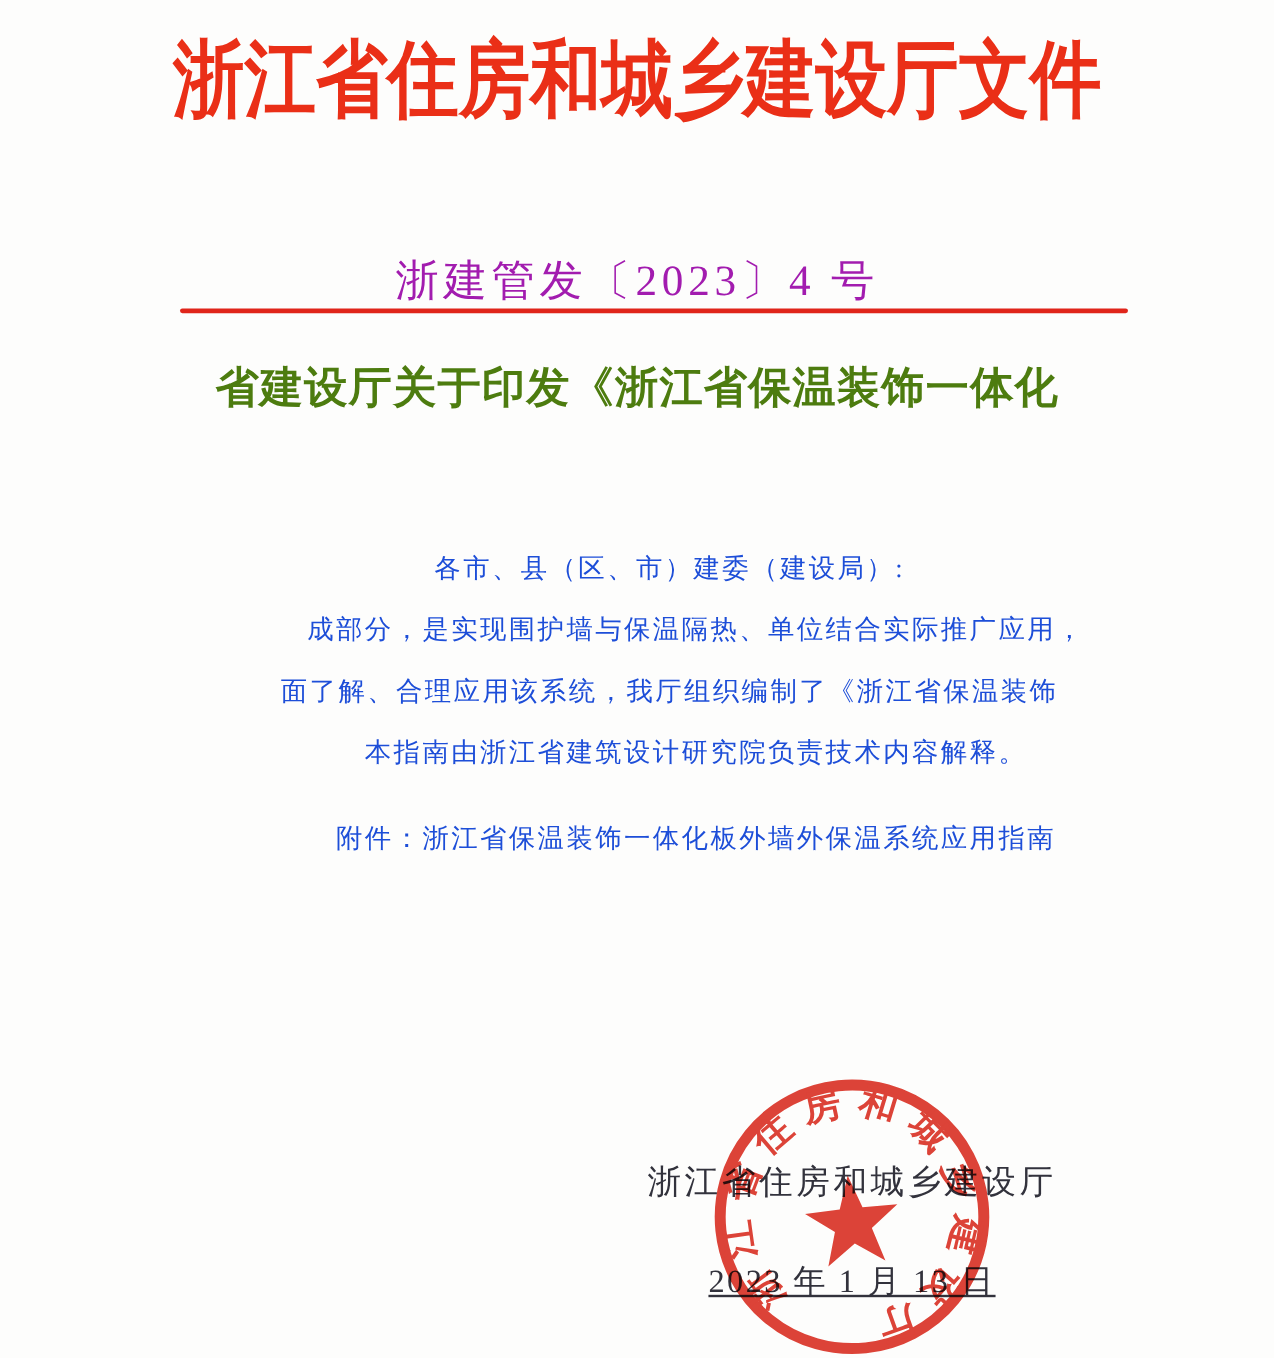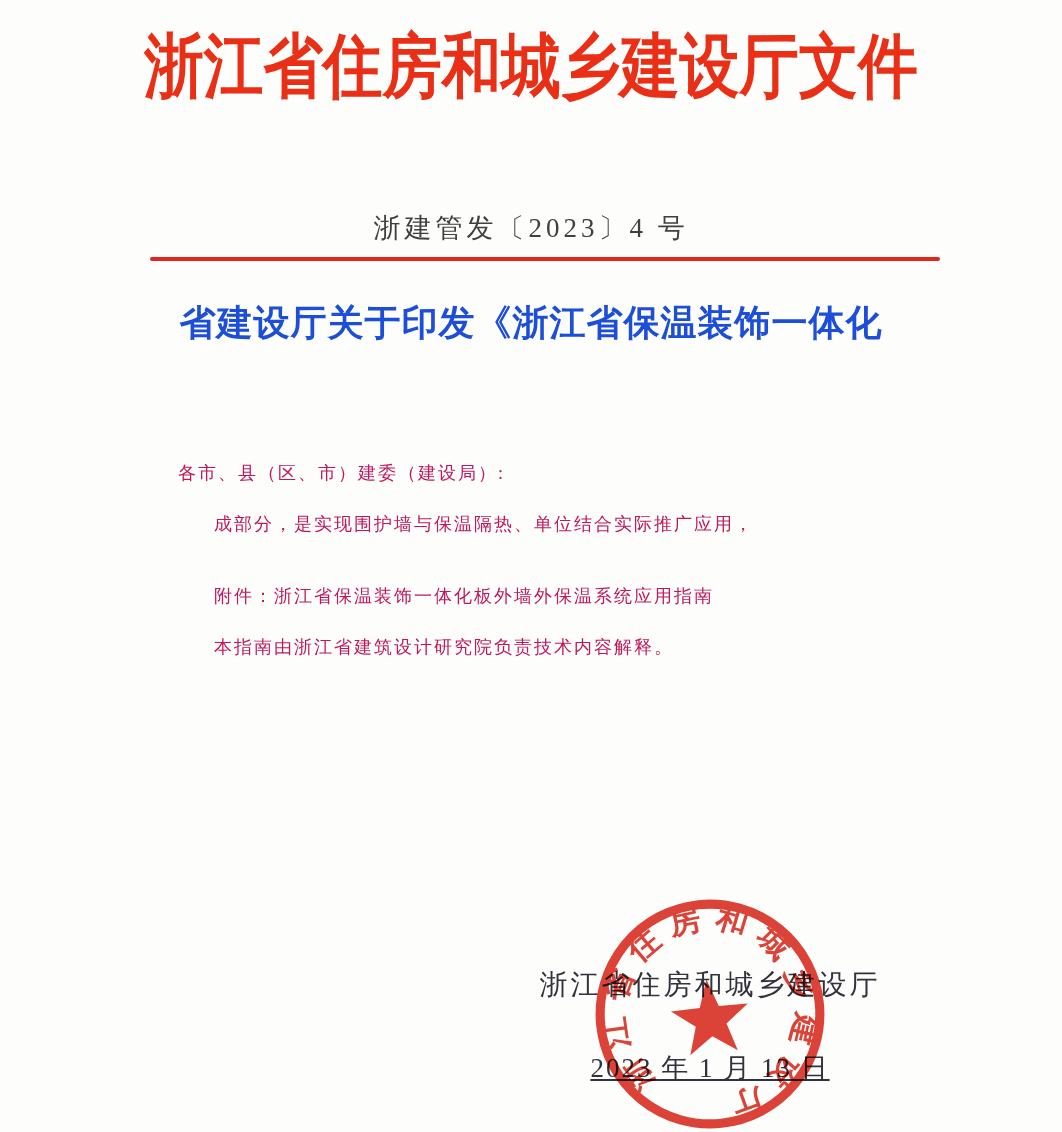--- a/index.html
+++ b/index.html
@@ -18,47 +18,48 @@
     font-size: 70px; font-weight: bold;
     color: #ea2f17;
     transform: scaleX(0.85);
     letter-spacing: 0px;
     white-space: nowrap;
   }
 
   .doc-number {
     position: absolute; top: 210px; left: 0; width: 100%;
     text-align: center;
-    font-size: 27px;
-    color: #404040;
+    font-size: 36px;
+    color: #a21caf;
     letter-spacing: 4px;
   }
 
   .red-rule {
     position: absolute; top: 257px; left: 150px;
     width: 790px; height: 4px;
     background: #e0251a;
     border-radius: 2px;
   }
 
   .doc-title {
     position: absolute; top: 296px; left: 0; width: 100%;
     text-align: center;
     font-size: 36px; font-weight: bold;
-    color: #1d4ed8;
+    color: #4d7c0f;
     line-height: 55px;
     letter-spacing: 1px;
   }
 
   .body-block {
     position: absolute; top: 448px; left: 178px; width: 760px;
-    font-size: 18px;
+    font-size: 22px;
     line-height: 51px;
-    color: #be185d;
+    color: #1d4ed8;
     letter-spacing: 2px;
+    text-align: center;
   }
   .body-block .line { white-space: nowrap; }
   .para-lines div:first-child { text-indent: 2em; }
   .indent-2em { text-indent: 2em; }
   .attachment-line { margin-top: 21px; }
 
   .signature-block {
     position: absolute; top: 966px; left: 400px; width: 620px;
     text-align: center;
     color: #32323c;
@@ -90,23 +91,24 @@
   <div class="red-rule"></div>
 
   <div class="doc-title">
     <div>省建设厅关于印发《浙江省保温装饰一体化</div>
   </div>
 
   <div class="body-block">
     <div class="line">各市、县（区、市）建委（建设局）:</div>
     <div class="para-lines">
         <div class="line">成部分，是实现围护墙与保温隔热、单位结合实际推广应用，</div>
+        <div class="line">面了解、合理应用该系统，我厅组织编制了《浙江省保温装饰</div>
       </div>
+    <div class="line indent-2em">本指南由浙江省建筑设计研究院负责技术内容解释。</div>
     <div class="line indent-2em attachment-line">附件：浙江省保温装饰一体化板外墙外保温系统应用指南</div>
-    <div class="line indent-2em">本指南由浙江省建筑设计研究院负责技术内容解释。</div>
   </div>
 
   <div class="signature-block">
     <div class="signature-org">浙江省住房和城乡建设厅</div>
     <div class="signature-date">2023 年 1 月 13 日</div>
   </div>
 
   <svg class="seal" viewBox="0 0 236 236">
     <circle cx="118" cy="118" r="108" fill="none" stroke="#da291c" stroke-width="9"></circle>
     <path id="sealTextPath" d="M 58.6 177.4 A 84 84 0 1 1 177.4 58.6 A 84 84 0 1 1 58.6 177.4" fill="none"></path>

